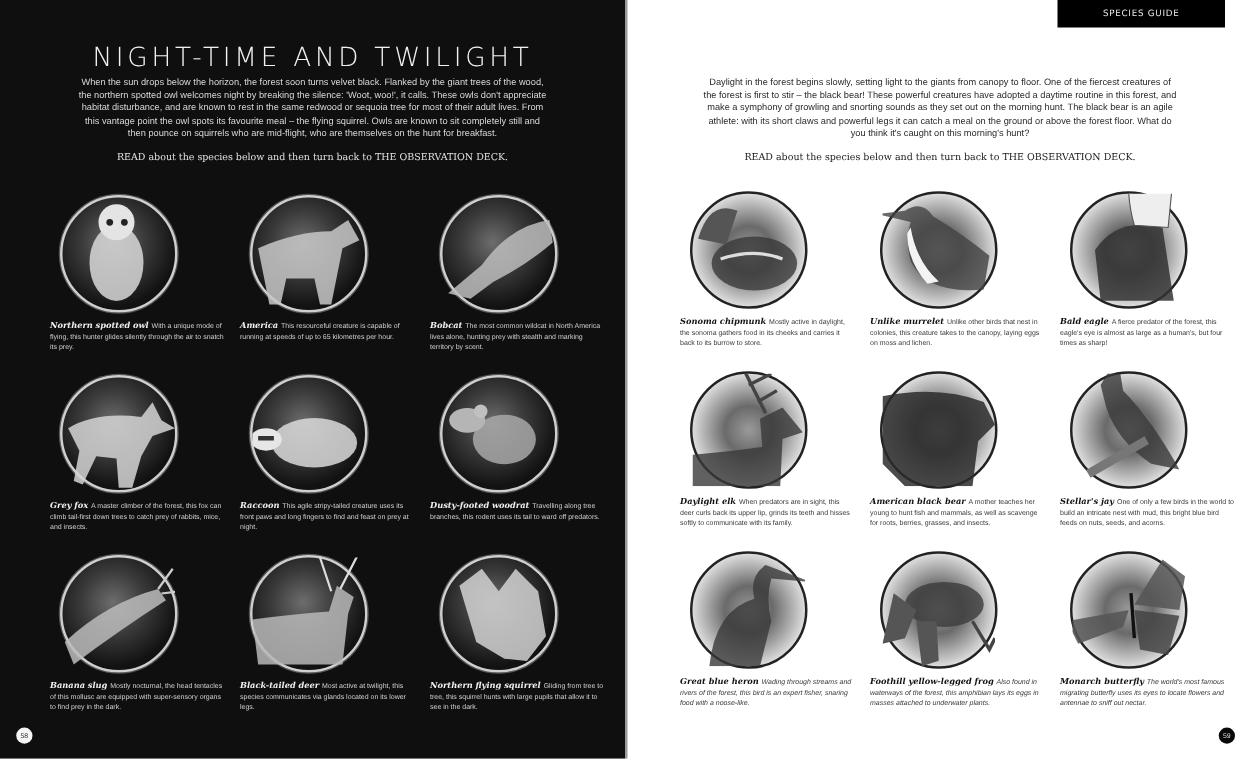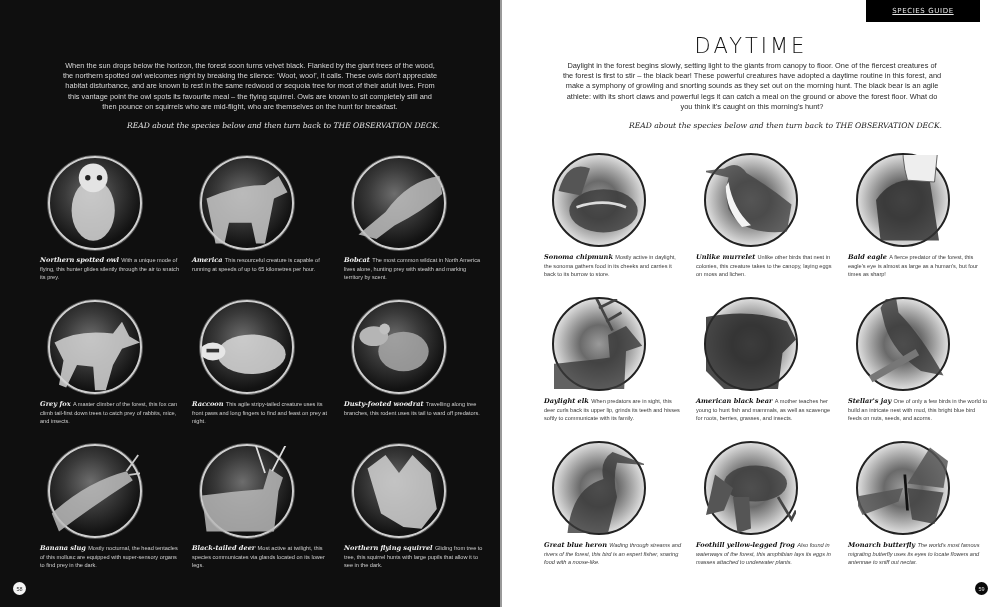--- a/index.html
+++ b/index.html
@@ -12,22 +12,22 @@
   .title { position:absolute; top:34px; left:0; width:100%; text-align:center;
     font-family:"DejaVu Sans", sans-serif; font-weight:200; font-size:21px; letter-spacing:3px; }
   .page.left .title { color:#f2f2f2; }
   .page.right .title { color:#111; }
 
   .intro { position:absolute; top:61px; left:60px; width:380px; text-align:center;
     font-family:"Liberation Sans", sans-serif; font-size:7.4px; line-height:10.2px; }
   .page.left .intro { color:#d8d8d8; }
   .page.right .intro { color:#2a2a2a; }
 
-  .prompt { position:absolute; top:121px; left:60px; width:380px; text-align:right;
-    font-family:"DejaVu Serif", serif; font-style:italic; font-size:7.6px; line-height:10.5px; }
+  .prompt { position:absolute; top:121px; left:60px; width:380px; text-align:center;
+    font-family:"DejaVu Serif", serif; font-size:7.6px; line-height:10.5px; }
   .page.left .prompt { color:#e0e0e0; }
   .page.right .prompt { color:#222; }
 
   .grid { position:absolute; top:150px; left:40px; width:440px; display:grid;
     grid-template-columns: repeat(3, 152px); grid-template-rows: repeat(3, 144px); }
   .page.right .grid { left:42px; top:147px; }
 
   .cell { position:relative; }
   .circle { position:absolute; top:6px; left:8px; width:94px; height:94px; border-radius:50%; }
   .page.left .circle { border:2px solid #cfcfcf; background:radial-gradient(circle at 45% 40%, #6d6d6d 0%, #3a3a3a 35%, #121212 70%);
@@ -37,35 +37,36 @@
 
   .caption { position:absolute; top:106px; left:0; width:140px;
     font-family:"Liberation Sans", sans-serif; font-size:5.6px; line-height:8.6px; }
   .page.left .caption { color:#cfcfcf; }
   .page.right .caption { color:#3a3a3a; }
   .caption .name { font-family:"DejaVu Serif", serif; font-style:italic; font-weight:bold; font-size:6.6px; }
   .page.left .caption .name { color:#f0f0f0; }
   .page.right .caption .name { color:#111; }
   .page.right .row3 .caption .desc { font-style:italic; }
 
-  .tab { position:absolute; top:0; right:20px; width:114px; height:22px; background:#000;
+  .tab { position:absolute; top:0; right:20px; width:134px; height:22px; background:#000;
     color:#e8e8e8; font-family:"DejaVu Sans", sans-serif; font-size:7px; letter-spacing:0.6px;
-    display:flex; align-items:center; justify-content:center;text-decoration:underline; }
+    display:flex; align-items:center; justify-content:center; }
 
   .pageno { position:absolute; bottom:12px; width:13px; height:13px; border-radius:50%;
     font-family:"Liberation Sans", sans-serif; font-size:5.5px; display:flex; align-items:center; justify-content:center; }
   .page.left .pageno { left:13px; background:#f4f4f4; color:#333; }
   .page.right .pageno { right:12px; background:#0a0a0a; color:#ddd; }
 </style>
 </head>
 <body>
 
 <div class="spread">
 
   <div class="page left">
+    <h1 class="title">NIGHT-TIME AND TWILIGHT</h1>
     <p class="intro">When the sun drops below the horizon, the forest soon turns velvet black. Flanked by the giant trees of the wood, the northern spotted owl welcomes night by breaking the silence: 'Woot, woo!', it calls. These owls don't appreciate habitat disturbance, and are known to rest in the same redwood or sequoia tree for most of their adult lives. From this vantage point the owl spots its favourite meal – the flying squirrel. Owls are known to sit completely still and then pounce on squirrels who are mid-flight, who are themselves on the hunt for breakfast.</p>
     <div class="prompt">
       <div>READ about the species below and then turn back to THE OBSERVATION DECK.</div>
     </div>
 
     <div class="grid">
       <div class="cell row1">
         <div class="circle">
           <svg viewBox="0 0 100 100">
               <ellipse cx="48" cy="58" rx="24" ry="34" fill="#d8d8d8" opacity="0.85"></ellipse>
@@ -176,21 +177,20 @@
           <span class="desc">Gliding from tree to tree, this squirrel hunts with large pupils that allow it to see in the dark.</span>
         </div>
       </div>
     </div>
 
     <div class="pageno">58</div>
   </div>
 
   <div class="page right">
     <div class="tab">SPECIES GUIDE</div>
-    <h1 class="title">DAYTIME</h1>
     <p class="intro">Daylight in the forest begins slowly, setting light to the giants from canopy to floor. One of the fiercest creatures of the forest is first to stir – the black bear! These powerful creatures have adopted a daytime routine in this forest, and make a symphony of growling and snorting sounds as they set out on the morning hunt. The black bear is an agile athlete: with its short claws and powerful legs it can catch a meal on the ground or above the forest floor. What do you think it's caught on this morning's hunt?</p>
     <div class="prompt">
       <div>READ about the species below and then turn back to THE OBSERVATION DECK.</div>
     </div>
 
     <div class="grid">
       <div class="cell row1">
         <div class="circle">
           <svg viewBox="0 0 100 100">
               <ellipse cx="55" cy="62" rx="38" ry="24" fill="#3a3a3a" opacity="0.8"></ellipse>

